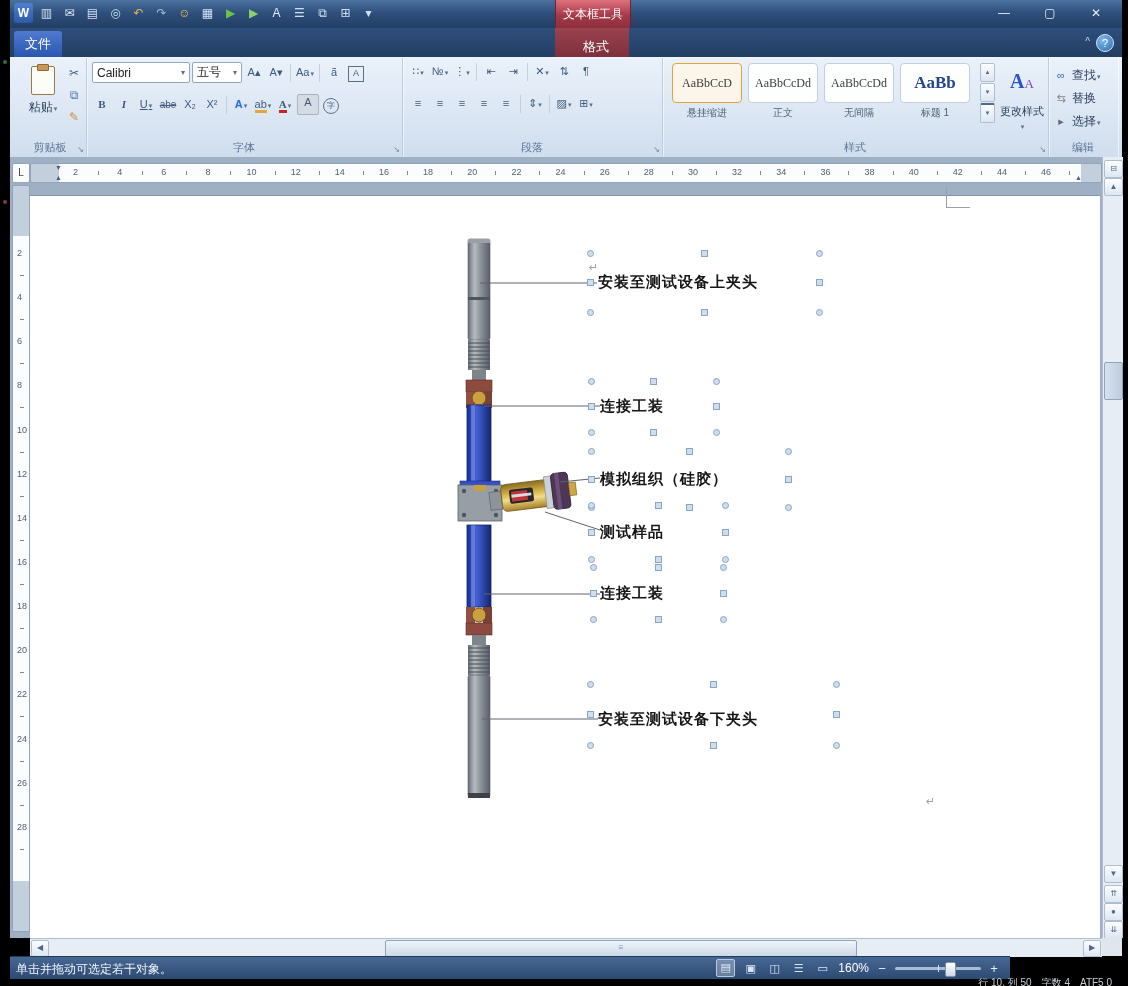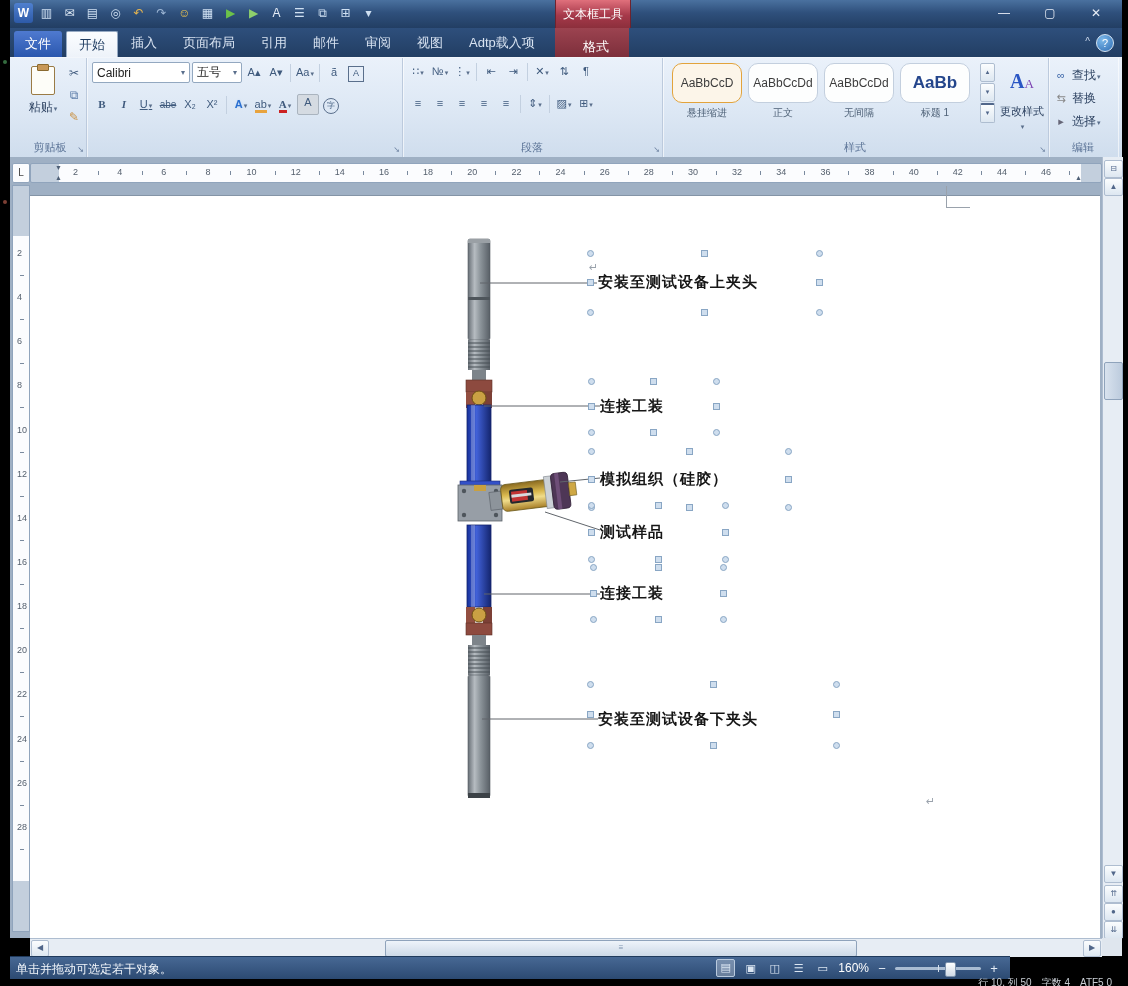--- a/index.html
+++ b/index.html
@@ -82,23 +82,23 @@
 
   
   #grp-paragraph{left:392px;width:260px}
   #para-row1{top:4px}
   #para-row2{top:36px}
 
   
   #grp-styles{left:652px;width:386px}
   .sgallery{position:absolute;left:10px;top:5px;display:flex;gap:6px}
   .stylecard{width:70px;text-align:center}
-  .sample{height:38px;background:#fdfefe;border:1px solid #c3cfde;border-radius:10px;display:flex;
+  .sample{height:38px;background:#fdfefe;border:1px solid #c3cfde;border-radius:4px;display:flex;
     align-items:center;justify-content:center;font-size:12px;color:#3c3c3c;
-    font-family:Liberation Sans, sans-serif}
+    font-family:Liberation Serif, serif}
   .stylecard.selected .sample{border-color:#e2a33c;background:#fcf5e9}
   .stylecard.heading .sample{font-size:17px;font-weight:bold;color:#24468c}
   .stitle{font-size:10px;color:#4d6076;margin-top:3px;white-space:nowrap}
   #gal-scroll{position:absolute;left:318px;top:5px;width:15px;display:flex;flex-direction:column;gap:1px}
   #gal-scroll span{height:17px;background:linear-gradient(#fbfdfe,#dde7f1);border:1px solid #aebdd0;
     border-radius:2px;font-size:7px;text-align:center;line-height:16px;color:#51678a}
   #change-styles{position:absolute;left:336px;top:4px;width:48px;height:82px;text-align:center;
     font-size:11px;color:#2c4160}
   .aa-icon{height:34px;padding-top:8px}
   .aa-icon b{font-size:20px;color:#2a56c4;font-family:"Liberation Serif",serif}
@@ -203,30 +203,20 @@
     <div id="ctx-title">文本框工具</div>
     <div id="winbtns">
       <span class="winbtn">—</span>
       <span class="winbtn">▢</span>
       <span class="winbtn">✕</span>
     </div>
   </div>
 
   <div id="tabrow">
     <div id="filetab" class="rtab-file">文件</div>
-    <div id="tabs">
-      <span class="rtab active">开始</span>
-      <span class="rtab">插入</span>
-      <span class="rtab">页面布局</span>
-      <span class="rtab">引用</span>
-      <span class="rtab">邮件</span>
-      <span class="rtab">审阅</span>
-      <span class="rtab">视图</span>
-      <span class="rtab">Adtp载入项</span>
-    </div>
     <div id="ctxstrip">
       <span class="rtab">格式</span>
     </div>
     <span id="collapse-ribbon">^</span>
     <span id="help-btn">?</span>
   </div>
 
   <div id="ribbon">
 
     <div class="group" id="grp-clipboard">
@@ -266,20 +256,21 @@
         <span class="ibtn b-strike">abe</span>
         <span class="ibtn">X₂</span>
         <span class="ibtn">X²</span>
         <span class="sep"></span>
         <span class="ibtn fx-a caret">A</span>
         <span class="ibtn caret"><span class="u-or">ab</span></span>
         <span class="ibtn caret"><span class="u-red">A</span></span>
         <span class="ibtn shaded">A</span>
         <span class="ibtn"><span class="circ">字</span></span>
       </div>
+      <div class="glabel">字体</div>
       <span class="launcher">↘</span>
     </div>
 
     <div class="group" id="grp-paragraph">
       <div class="frow" id="para-row1">
         <span class="ibtn caret">∷</span>
         <span class="ibtn caret">№</span>
         <span class="ibtn caret">⋮</span>
         <span class="sep"></span>
         <span class="ibtn">⇤</span>

